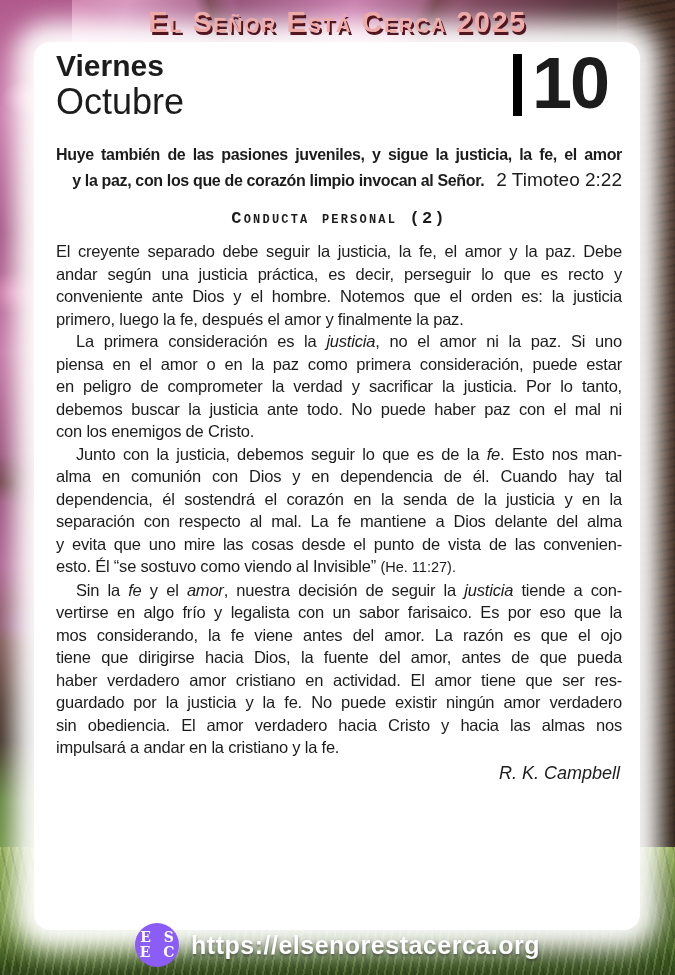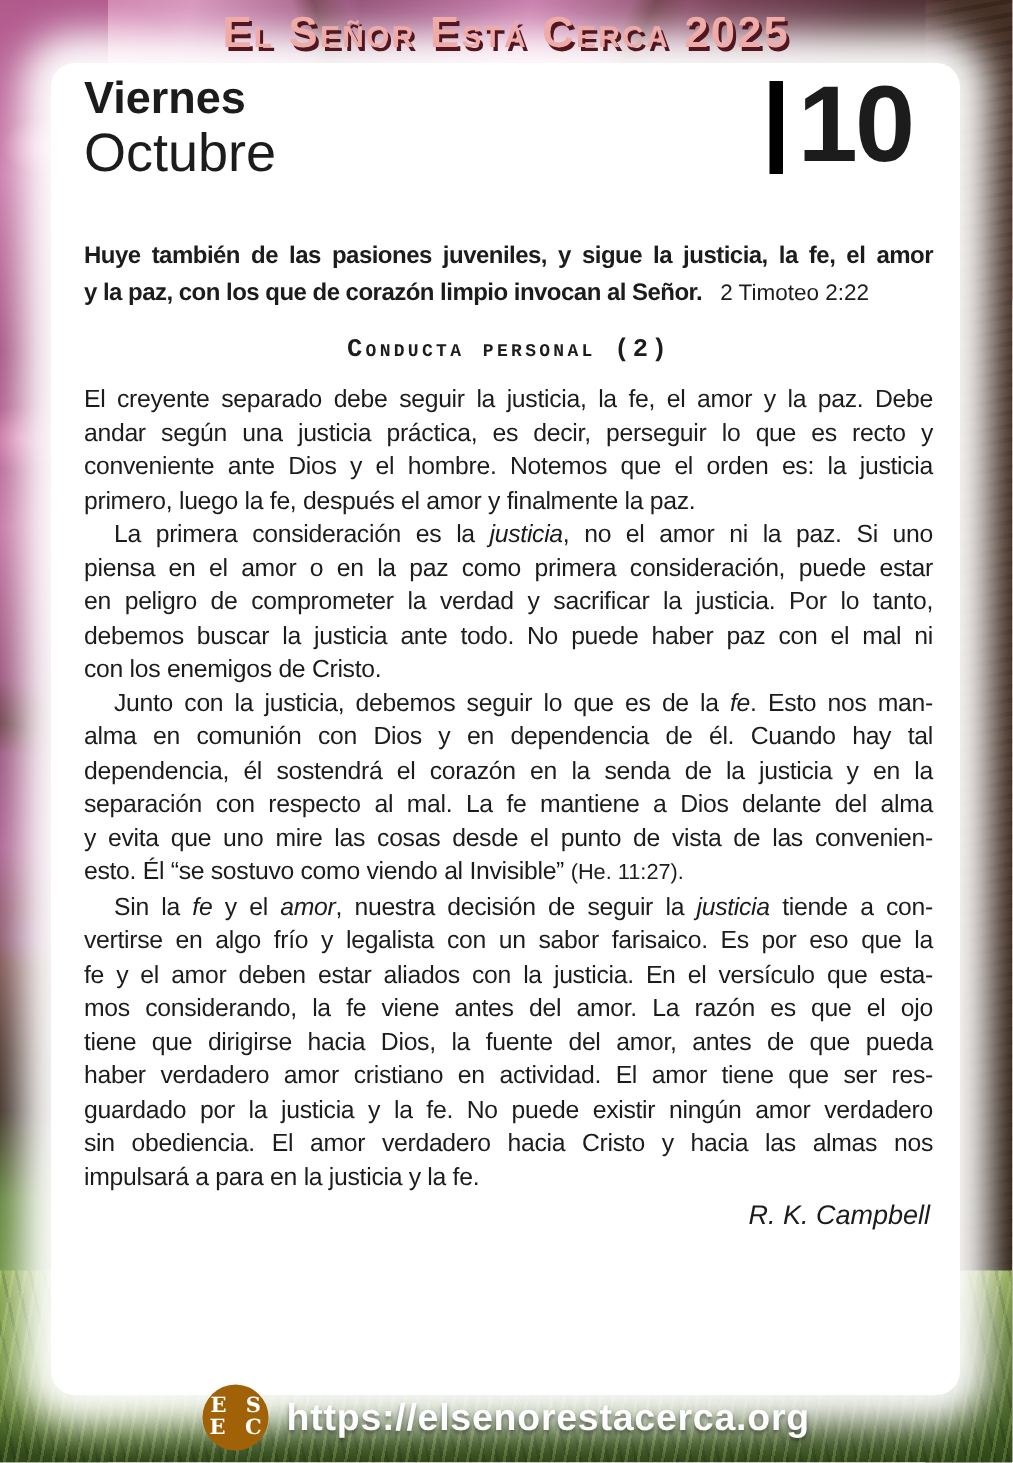--- a/index.html
+++ b/index.html
@@ -59,40 +59,40 @@
     color:#efaba8;text-shadow:2px 3px 0 #51161f;
   }
   
   .content{position:absolute;left:56px;top:50px;width:566px;z-index:3;color:#1c1c1c;}
   .header-row{display:flex;justify-content:space-between;align-items:flex-start;height:82px;gap:40px;}
   .weekday{font-size:30px;font-weight:700;line-height:1.05;}
   .month{font-size:36px;font-weight:400;line-height:1.1;}
   .daybox{display:flex;align-items:flex-start;margin-right:14px;}
   .daybar{width:9px;height:62px;background:#000;margin:4px 10px 0 0;}
   .daynum{font-size:72px;font-weight:700;letter-spacing:-2px;line-height:.92;}
-  .verse{margin-top:26px;font-weight:700;font-size:16px;line-height:25px;letter-spacing:-0.35px;}
+  .verse{margin-top:10px;font-weight:700;font-size:16px;line-height:25px;letter-spacing:-0.35px;}
   .verse-l1{text-align:justify;text-align-last:justify;}
-  .verse-l2{display:flex;justify-content:flex-start;align-items:baseline;}
-  .verse-ref{font-weight:400;font-size:15px;letter-spacing:0;white-space:nowrap;margin-left:12px;}
+  .verse-l2{display:flex;justify-content:flex-end;align-items:baseline;}
+  .verse-ref{font-weight:400;font-size:19px;letter-spacing:0;white-space:nowrap;margin-left:12px;}
   .heading{margin-top:16px;text-align:center;font-variant:small-caps;font-weight:700;
     font-size:17px;letter-spacing:2.2px;font-family:Liberation Mono, monospace;}
   .article{margin-top:12px;font-size:16.5px;line-height:22.5px;letter-spacing:-0.2px;}
   .line{text-align:left;}
   .line.just{text-align:justify;text-align-last:justify;}
   .para.indent .line:first-child{text-indent:20px;}
   .it{font-style:italic;}
   .sm{font-size:14.5px;letter-spacing:0;}
   .signature{margin-top:4px;text-align:right;font-style:italic;font-size:18px;padding-right:2px;}
   
   .footer{
     position:absolute;left:0;bottom:8px;width:675px;z-index:4;
     display:flex;align-items:center;justify-content:center;gap:12px;
   }
   .logo{
-    width:44px;height:44px;border-radius:50%;background:#a16207;color:#fff;
+    width:44px;height:44px;border-radius:50%;background:#8b5cf6;color:#fff;
     display:flex;flex-direction:column;align-items:center;justify-content:center;
     font-family:"DejaVu Serif",serif;font-weight:700;font-size:14px;line-height:15px;
   }
   .logo span{letter-spacing:4px;text-indent:4px;}
   .url{
     font-size:25px;font-weight:700;color:#fefefe;letter-spacing:.5px;
     text-shadow:0 2px 3px rgba(0,0,0,.45);text-decoration:none;
   }
 </style>
 </head>
@@ -150,27 +150,26 @@
           <div class="line just"><span>Junto con la justicia, debemos seguir lo que es de la </span><span class="it">fe</span><span>. Esto nos man-</span></div>
           <div class="line just"><span>alma en comunión con Dios y en dependencia de él. Cuando hay tal</span></div>
           <div class="line just"><span>dependencia, él sostendrá el corazón en la senda de la justicia y en la</span></div>
           <div class="line just"><span>separación con respecto al mal. La fe mantiene a Dios delante del alma</span></div>
           <div class="line just"><span>y evita que uno mire las cosas desde el punto de vista de las convenien-</span></div>
           <div class="line"><span>esto. Él “se sostuvo como viendo al Invisible” </span><span class="sm">(He. 11:27).</span></div>
         </div>
         <div class="para indent">
           <div class="line just"><span>Sin la </span><span class="it">fe</span><span> y el </span><span class="it">amor</span><span>, nuestra decisión de seguir la </span><span class="it">justicia</span><span> tiende a con-</span></div>
           <div class="line just"><span>vertirse en algo frío y legalista con un sabor farisaico. Es por eso que la</span></div>
-          <div class="line just"><span>fe y el amor deben estar aliados con la justicia. En el versículo que esta-</span></div>
           <div class="line just"><span>mos considerando, la fe viene antes del amor. La razón es que el ojo</span></div>
           <div class="line just"><span>tiene que dirigirse hacia Dios, la fuente del amor, antes de que pueda</span></div>
           <div class="line just"><span>haber verdadero amor cristiano en actividad. El amor tiene que ser res-</span></div>
           <div class="line just"><span>guardado por la justicia y la fe. No puede existir ningún amor verdadero</span></div>
           <div class="line just"><span>sin obediencia. El amor verdadero hacia Cristo y hacia las almas nos</span></div>
-          <div class="line"><span>impulsará a para en la justicia y la fe.</span></div>
+          <div class="line"><span>impulsará a andar en la cristiano y la fe.</span></div>
         </div>
       </div>
 
     <div class="signature">R. K. Campbell</div>
   </div>
 
   <div class="footer">
     <div class="logo">
       <span>E S</span>
       <span>E C</span>

